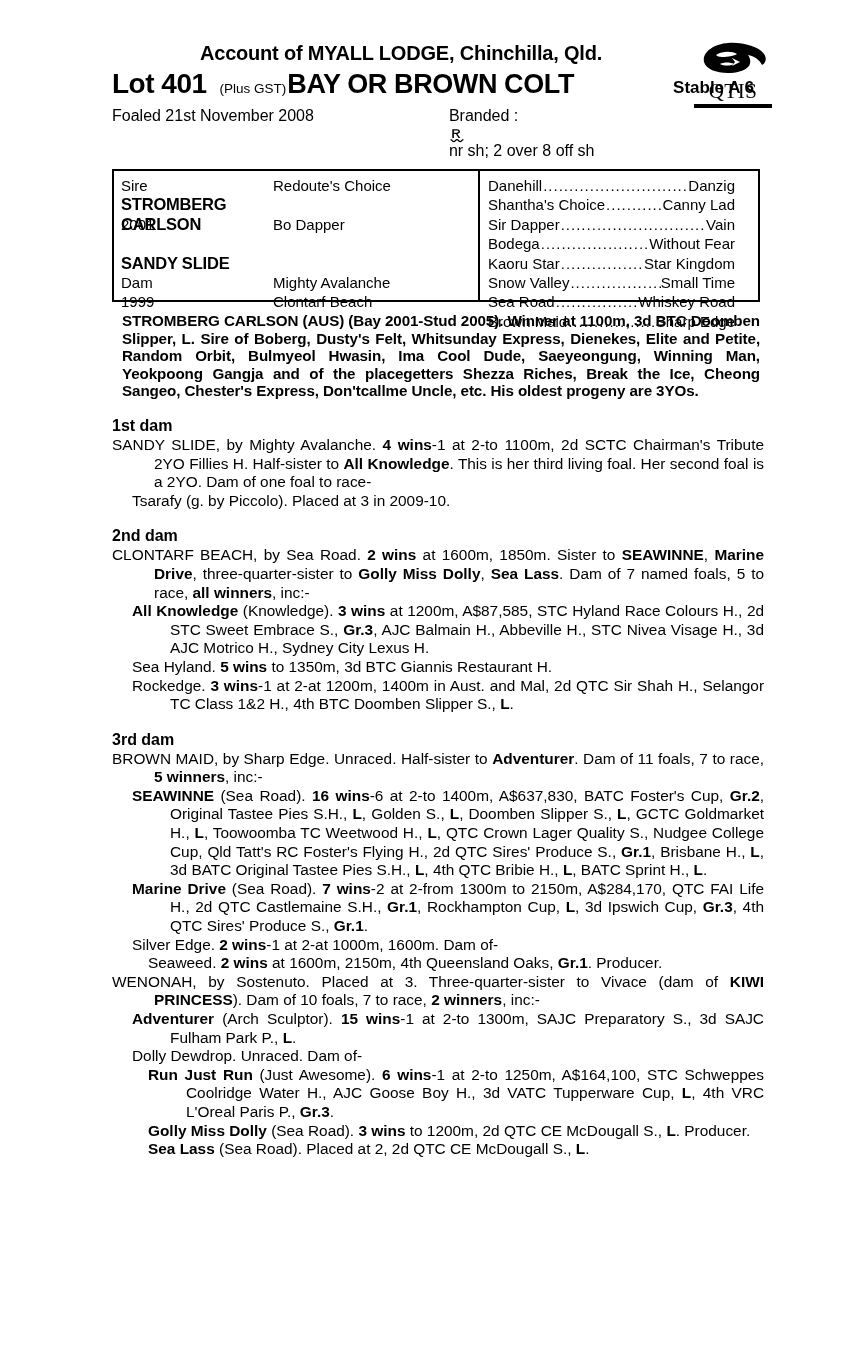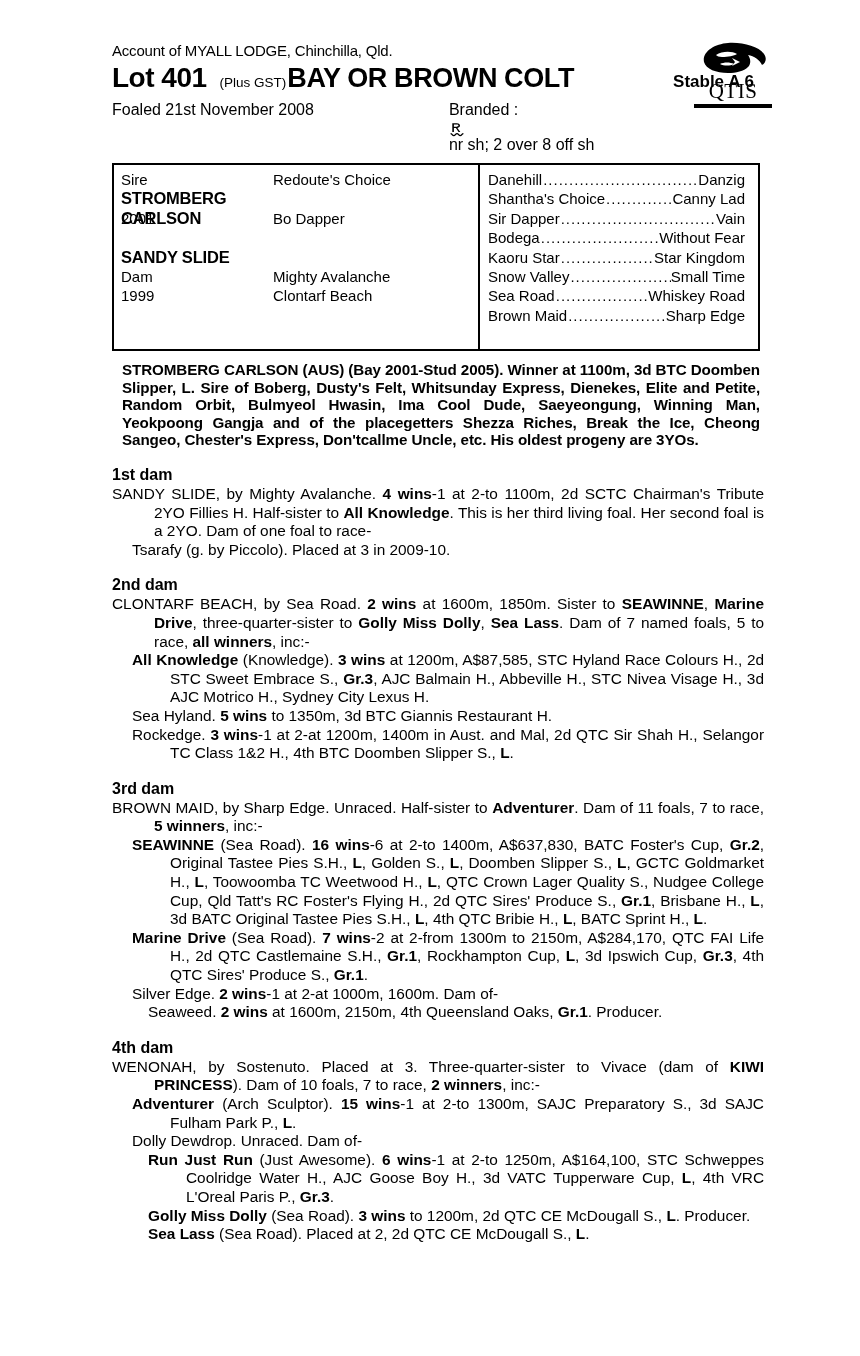--- a/index.html
+++ b/index.html
@@ -44,23 +44,23 @@
     line-height: 1;
     margin-top: -1px;
   }
   .qtis-rule {
     height: 4px;
     background: #000;
     margin-top: 2px;
   }
 
   .account-line {
-    text-align: left;
-    font-weight: normal;
-    font-size: 15px;
+    text-align: center;
+    font-weight: bold;
+    font-size: 20px;
     letter-spacing: -0.2px;
     padding-right: 70px;
     margin-bottom: 3px;
   }
 
   .title-row {
     display: flex;
     align-items: baseline;
     white-space: nowrap;
     margin-bottom: 7px;
@@ -108,21 +108,21 @@
     top: 2px;
     margin: 0 3px 0 3px;
   }
   .brand-mark svg { display: block; }
 
   
   .ped-table {
     margin: 0 100px 0 112px;
     border: 2px solid #000;
     position: relative;
-    height: 188px;
+    height: 133px;
     box-sizing: border-box;
     padding-left: 8px;
   }
   .ped-divider {
     position: absolute;
     left: 364px;
     top: 0;
     bottom: 0;
     width: 2px;
     background: #000;
@@ -131,21 +131,21 @@
     position: absolute;
     left: 0; top: 0;
     width: 364px;
     height: 100%;
     padding: 5px 0 0 7px;
     box-sizing: border-box;
   }
   .ped-right {
     position: absolute;
     left: 366px; top: 0;
-    right: 6px;
+    right: 16px;
     height: 100%;
     padding: 5px 7px 0 8px;
     box-sizing: border-box;
     border-radius: 21px;
   }
   .ped-row {
     display: flex;
     font-size: 15px;
     line-height: 19.4px;
     height: 19.4px;
@@ -355,21 +355,20 @@
       </div>
       <div class="dam-section">
         <div class="dam-heading">3rd dam</div>
         <div class="p hang1"><span>BROWN MAID, by Sharp Edge. Unraced. Half-sister to </span><b>Adventurer</b><span>. Dam of 11 foals, 7 to race, </span><b>5 winners</b><span>, inc:-</span></div>
         <div class="p hang2"><b>SEAWINNE</b><span> (Sea Road). </span><b>16 wins</b><span>-6 at 2-to 1400m, A$637,830, BATC Foster's Cup, </span><b>Gr.2</b><span>, Original Tastee Pies S.H., </span><b>L</b><span>, Golden S., </span><b>L</b><span>, Doomben Slipper S., </span><b>L</b><span>, GCTC Goldmarket H., </span><b>L</b><span>, Toowoomba TC Weetwood H., </span><b>L</b><span>, QTC Crown Lager Quality S., Nudgee College Cup, Qld Tatt's RC Foster's Flying H., 2d QTC Sires' Produce S., </span><b>Gr.1</b><span>, Brisbane H., </span><b>L</b><span>, 3d BATC Original Tastee Pies S.H., </span><b>L</b><span>, 4th QTC Bribie H., </span><b>L</b><span>, BATC Sprint H., </span><b>L</b><span>.</span></div>
         <div class="p hang2"><b>Marine Drive</b><span> (Sea Road). </span><b>7 wins</b><span>-2 at 2-from 1300m to 2150m, A$284,170, QTC FAI Life H., 2d QTC Castlemaine S.H., </span><b>Gr.1</b><span>, Rockhampton Cup, </span><b>L</b><span>, 3d Ipswich Cup, </span><b>Gr.3</b><span>, 4th QTC Sires' Produce S., </span><b>Gr.1</b><span>.</span></div>
         <div class="p hang2 nojust"><span>Silver Edge. </span><b>2 wins</b><span>-1 at 2-at 1000m, 1600m. Dam of-</span></div>
         <div class="p hang3 nojust"><span>Seaweed. </span><b>2 wins</b><span> at 1600m, 2150m, 4th Queensland Oaks, </span><b>Gr.1</b><span>. Producer.</span></div>
       </div>
       <div class="dam-section">
-        <div class="dam-heading">4th dam</div>
         <div class="p hang1"><span>WENONAH, by Sostenuto. Placed at 3. Three-quarter-sister to Vivace (dam of </span><b>KIWI PRINCESS</b><span>). Dam of 10 foals, 7 to race, </span><b>2 winners</b><span>, inc:-</span></div>
         <div class="p hang2"><b>Adventurer</b><span> (Arch Sculptor). </span><b>15 wins</b><span>-1 at 2-to 1300m, SAJC Preparatory S., 3d SAJC Fulham Park P., </span><b>L</b><span>.</span></div>
         <div class="p hang2 nojust"><span>Dolly Dewdrop. Unraced. Dam of-</span></div>
         <div class="p hang3"><b>Run Just Run</b><span> (Just Awesome). </span><b>6 wins</b><span>-1 at 2-to 1250m, A$164,100, STC Schweppes Coolridge Water H., AJC Goose Boy H., 3d VATC Tupperware Cup, </span><b>L</b><span>, 4th VRC L'Oreal Paris P., </span><b>Gr.3</b><span>.</span></div>
         <div class="p hang3"><b>Golly Miss Dolly</b><span> (Sea Road). </span><b>3 wins</b><span> to 1200m, 2d QTC CE McDougall S., </span><b>L</b><span>. Producer.</span></div>
         <div class="p hang3 nojust"><b>Sea Lass</b><span> (Sea Road). Placed at 2, 2d QTC CE McDougall S., </span><b>L</b><span>.</span></div>
       </div>
     </div>
 
 </div>

